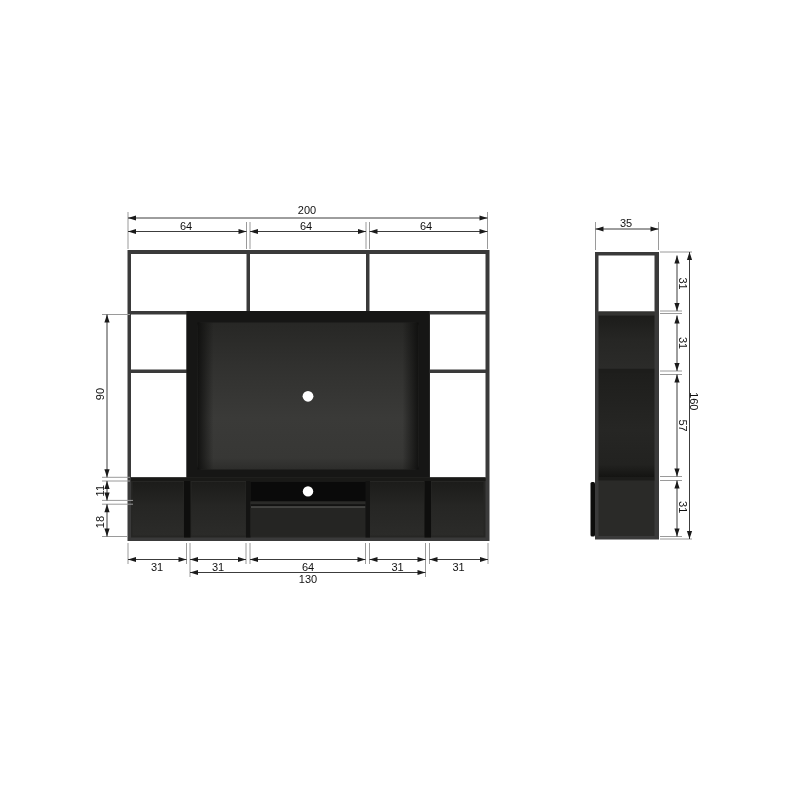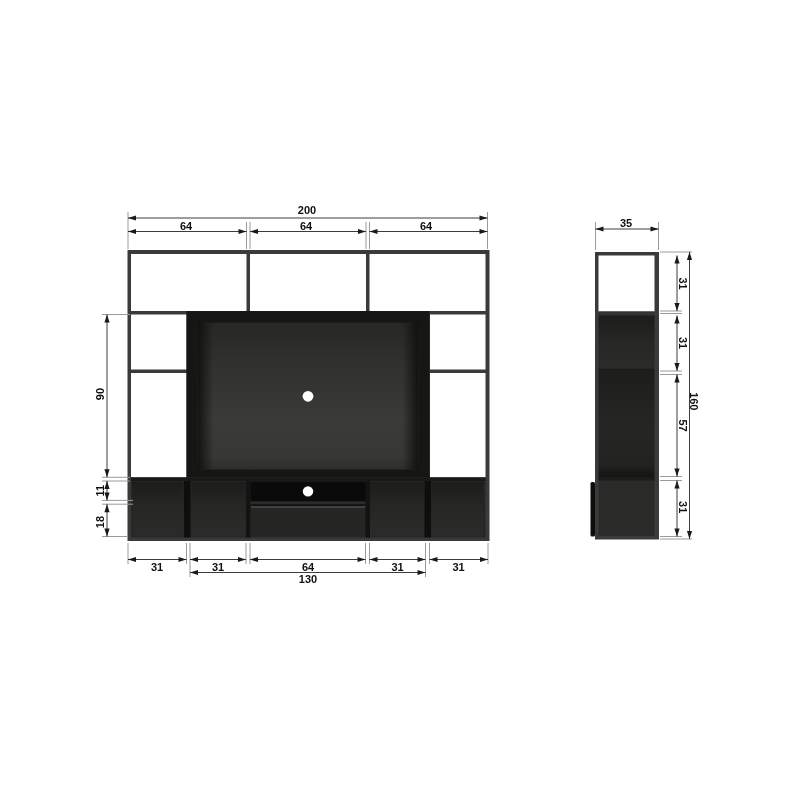--- a/index.html
+++ b/index.html
@@ -1,16 +1,16 @@
 <!DOCTYPE html>
 <html><head>
 <meta charset="utf-8">
 <style>
   html,body{margin:0;padding:0;background:#fff;}
-  #stage{position:relative;width:800px;height:800px;background:#ffffff;overflow:hidden;font-weight:bold;}
+  #stage{position:relative;width:800px;height:800px;background:#ffffff;overflow:hidden;}
   svg text{font-family:"Liberation Sans",sans-serif;font-size:11px;fill:#111;}
   .dim{stroke:#3c3c3c;stroke-width:1;}
   .ext{stroke:#9a9a9a;stroke-width:1;}
   .arr{fill:#1a1a1a;}
 </style>
 </head>
 <body>
 <div id="stage">
 <svg width="800" height="800" viewBox="0 0 800 800" xmlns="http://www.w3.org/2000/svg">
 <defs>

